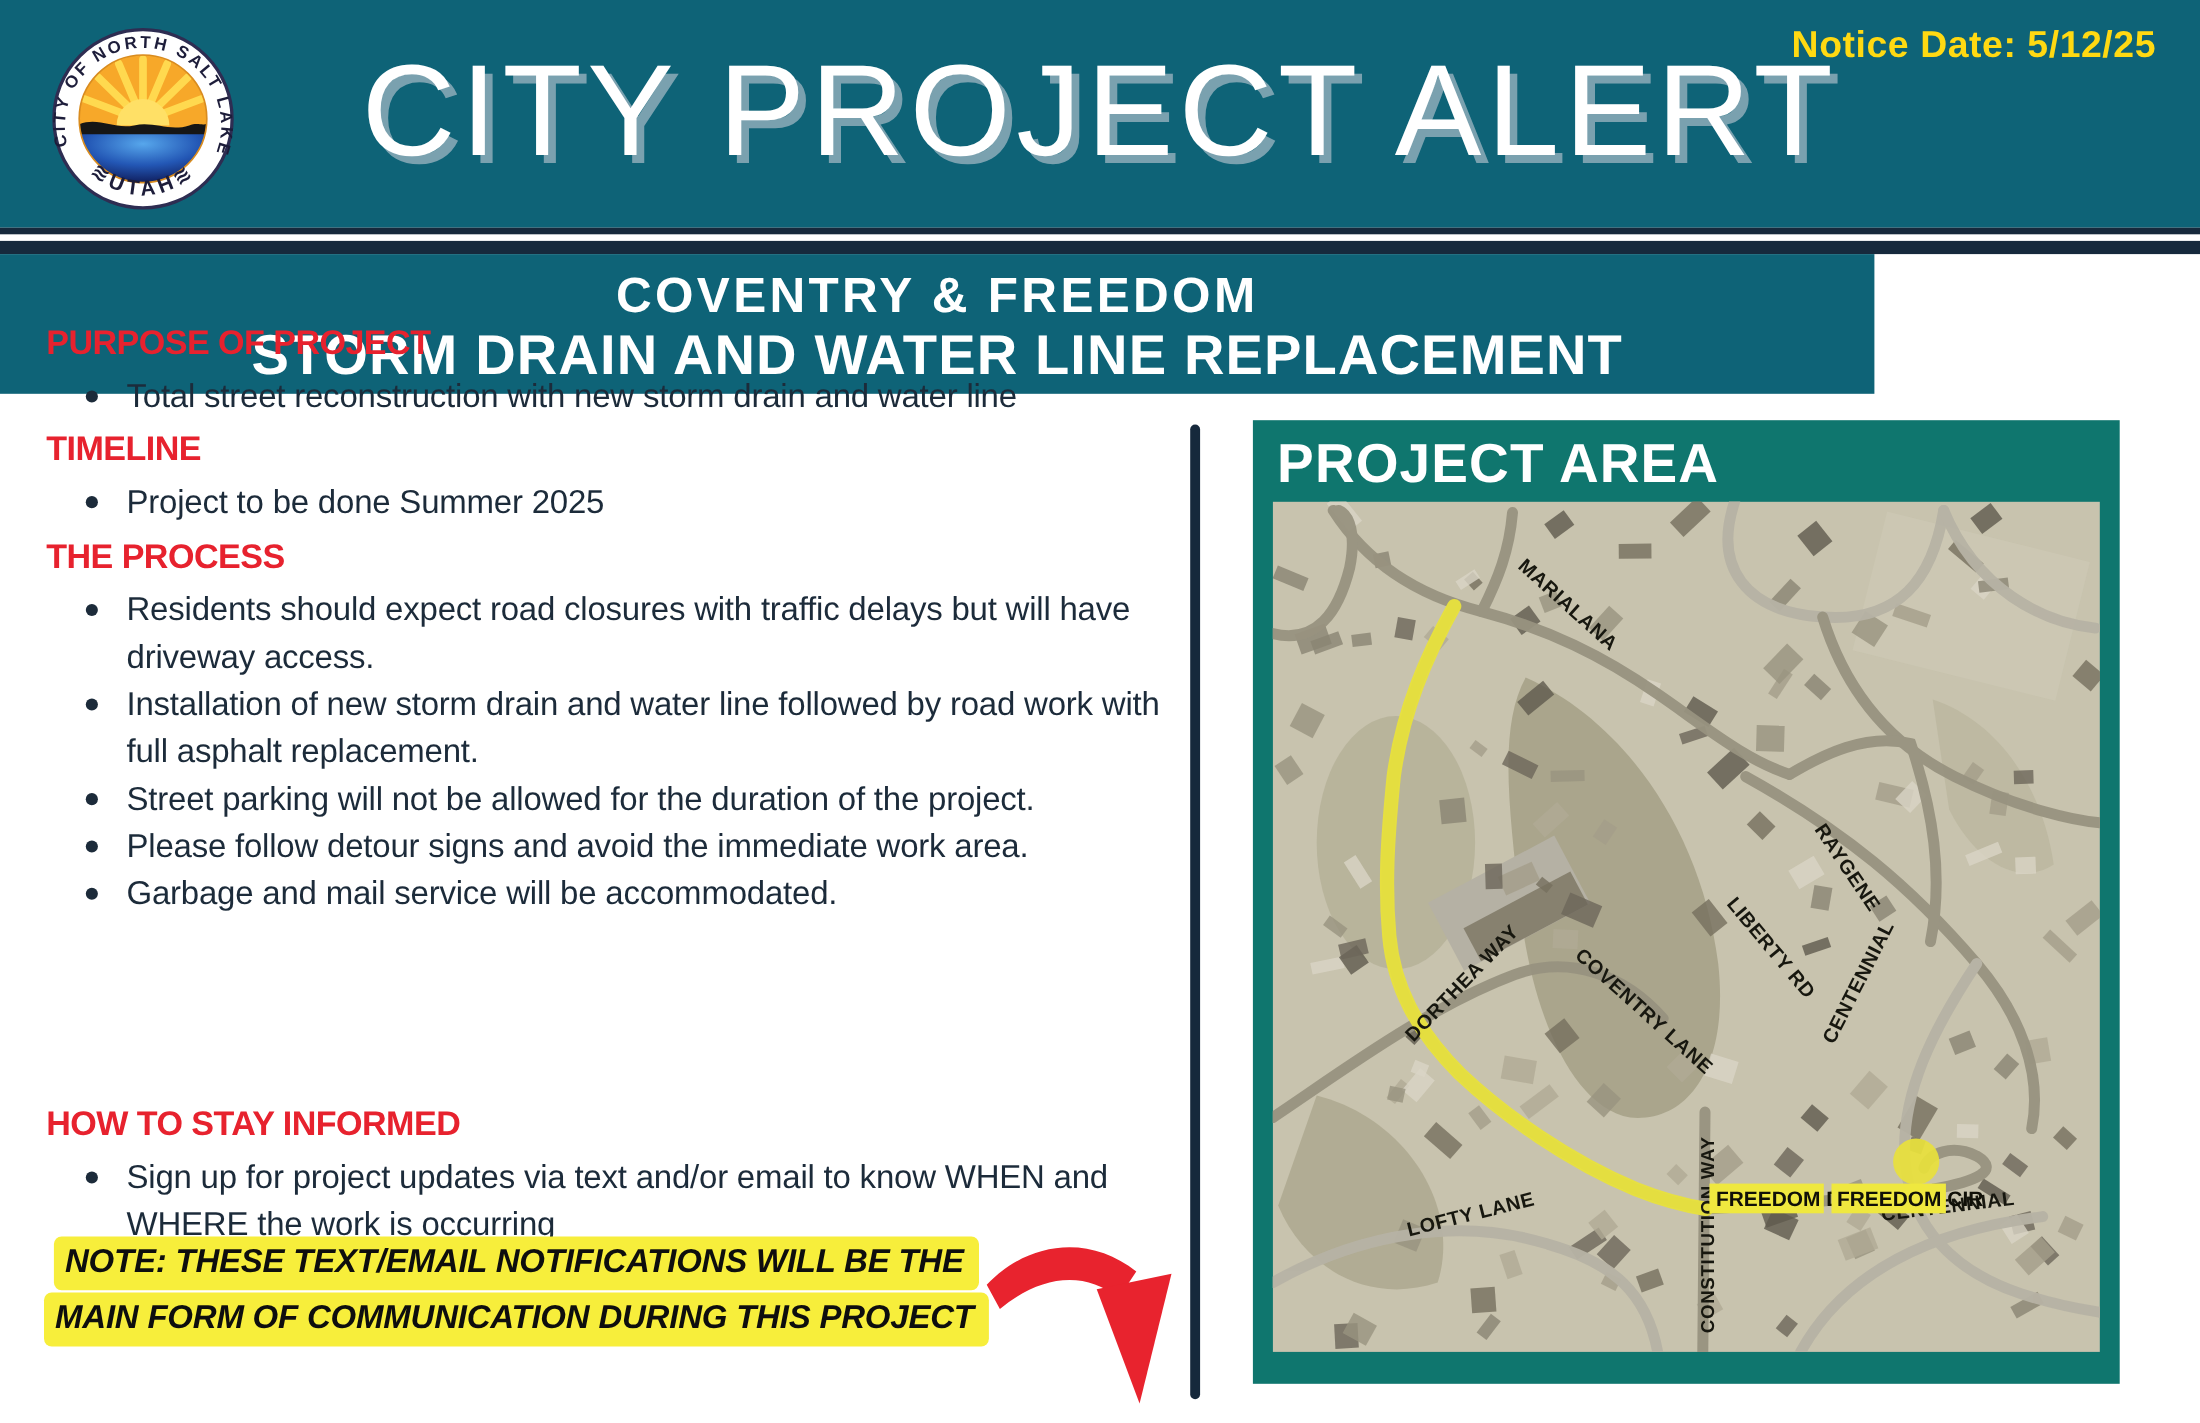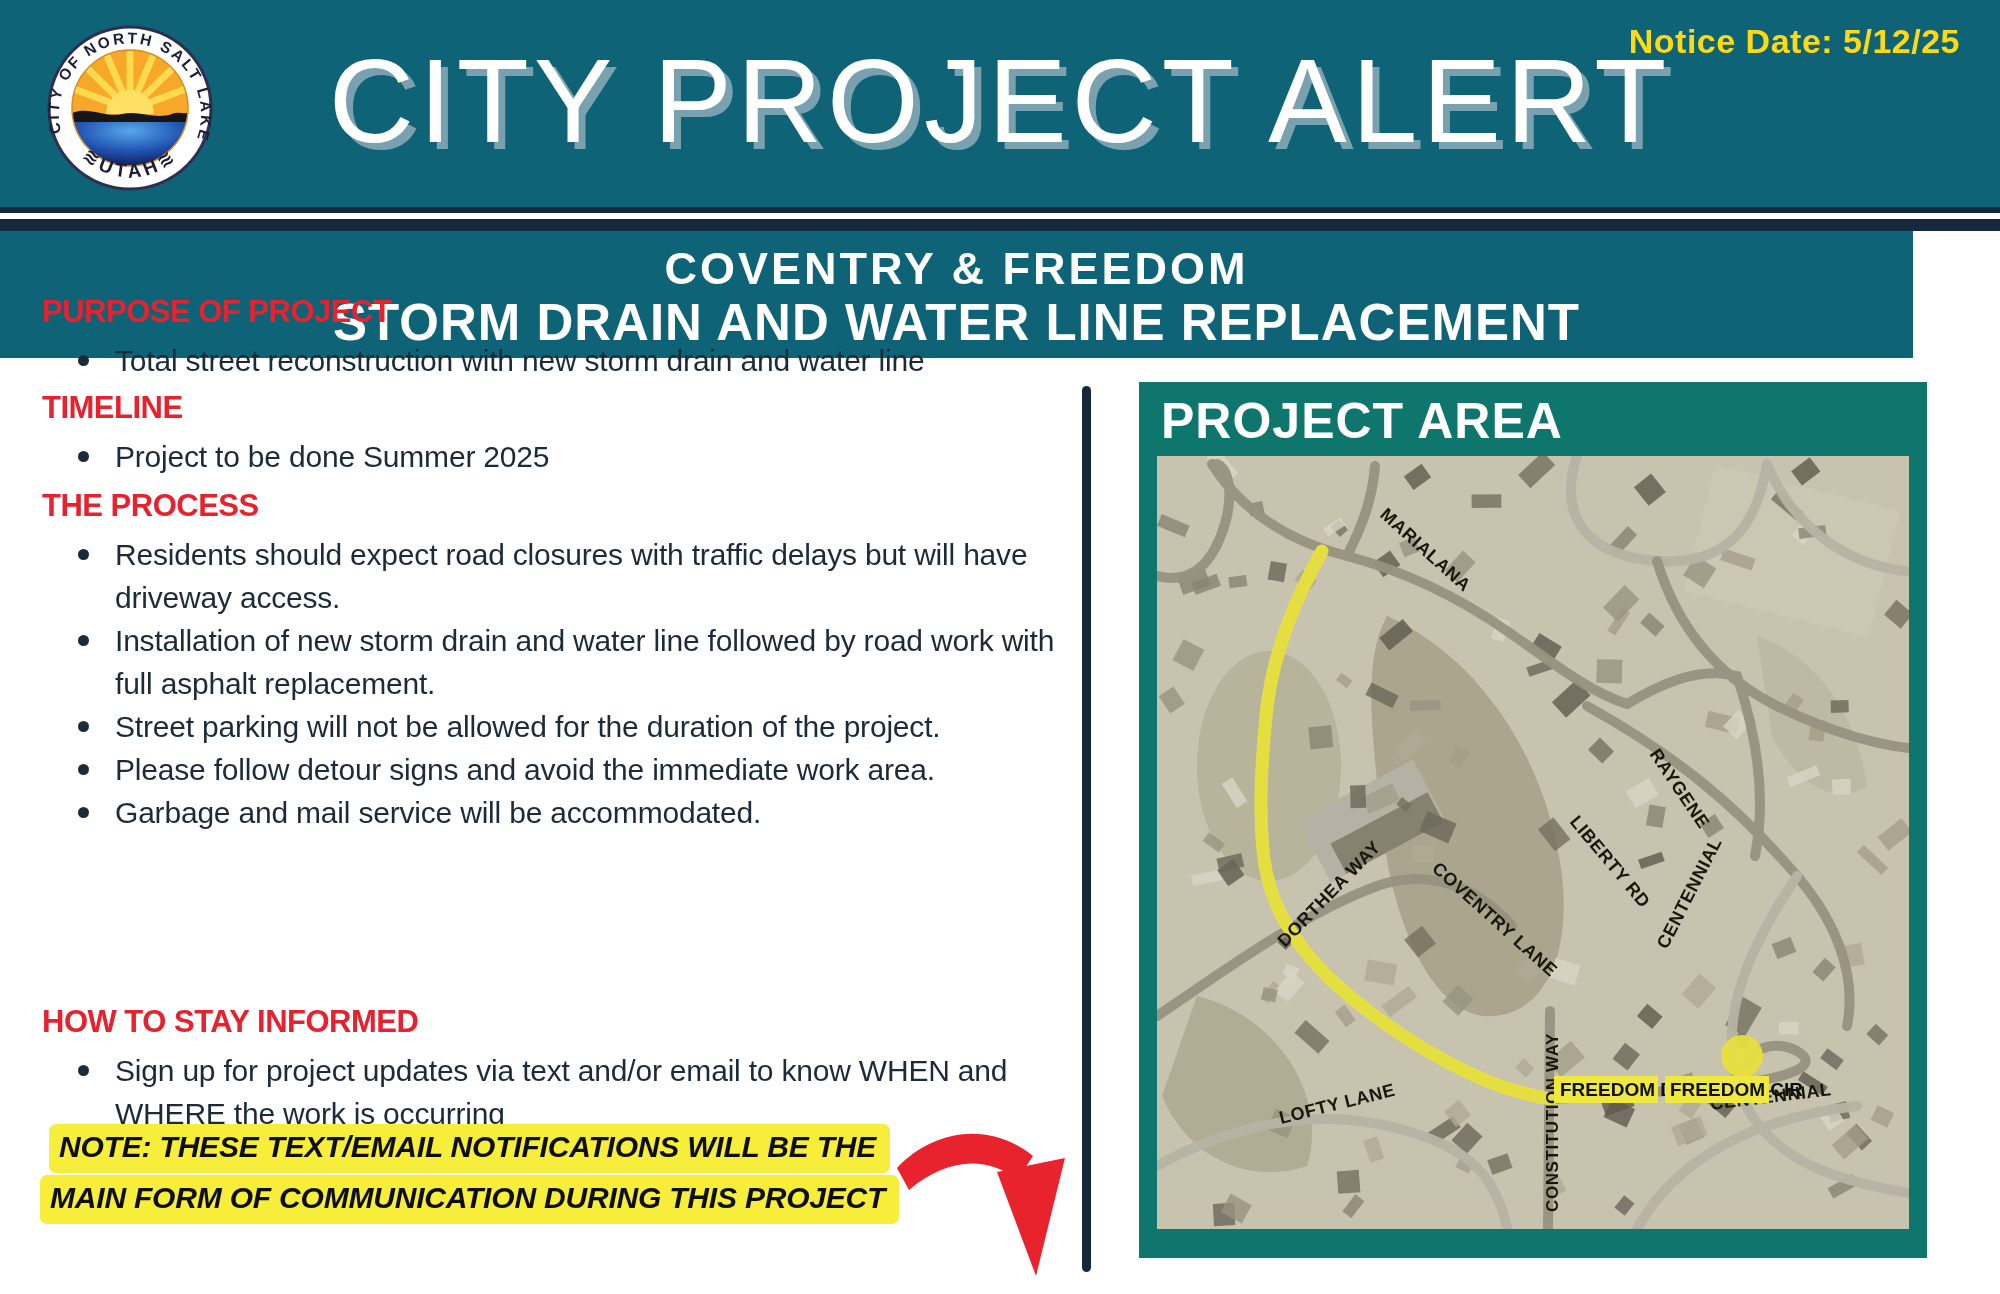--- a/index.html
+++ b/index.html
@@ -7,21 +7,21 @@
         font-family:"Liberation Sans","DejaVu Sans",sans-serif;}
 
   
   .header{position:absolute;left:0;top:0;width:2000px;height:207px;background:#0E6377;}
   .page-title{position:absolute;left:0;top:42px;width:2000px;text-align:center;margin:0;
         color:#ffffff;font-size:118px;font-weight:400;letter-spacing:5px;line-height:1;
         white-space:nowrap;text-shadow:7px 7px 0 rgba(129,164,178,.95);}
   .notice-date{position:absolute;top:22px;right:40px;color:#FFD912;font-size:34px;font-weight:700;letter-spacing:.5px;}
   .stripe-thin{position:absolute;left:0;top:207px;width:2000px;height:6px;background:#16293C;}
   .stripe-thick{position:absolute;left:0;top:219px;width:2000px;height:12px;background:#16293C;}
-  .subband{position:absolute;left:0;top:231px;width:1913px;height:127px;background:#0E6377;
+  .subband{position:absolute;left:0;top:231px;width:1704px;height:127px;background:#0E6377;
         text-align:center;color:#fff;}
   .sub1{margin:0;padding-top:13px;font-size:45px;font-weight:700;letter-spacing:3px;line-height:50px;}
   .sub2{margin:0;font-size:51px;font-weight:700;letter-spacing:1px;line-height:58px;}
 
   .logo{position:absolute;left:46px;top:24px;width:168px;height:168px;}
 
   
   .sec{position:absolute;left:42px;width:1015px;}
   .sec h2{margin:0 0 9px 0;color:#E7222E;font-size:31px;font-weight:700;letter-spacing:-.5px;}
   .sec ul{list-style:none;margin:0;padding:0;}

